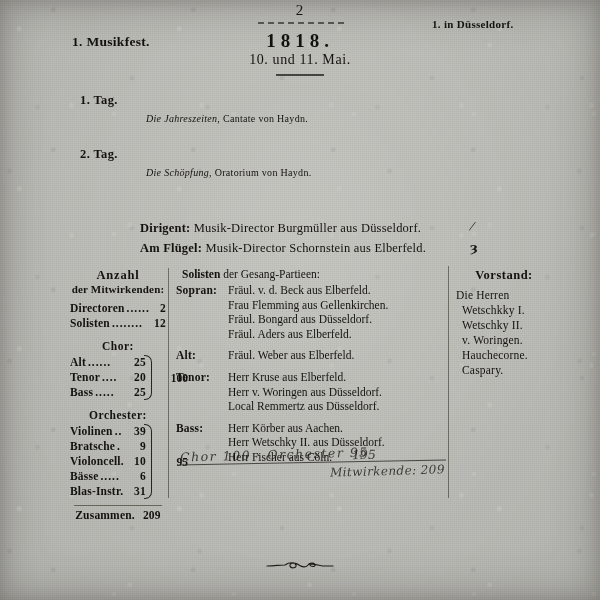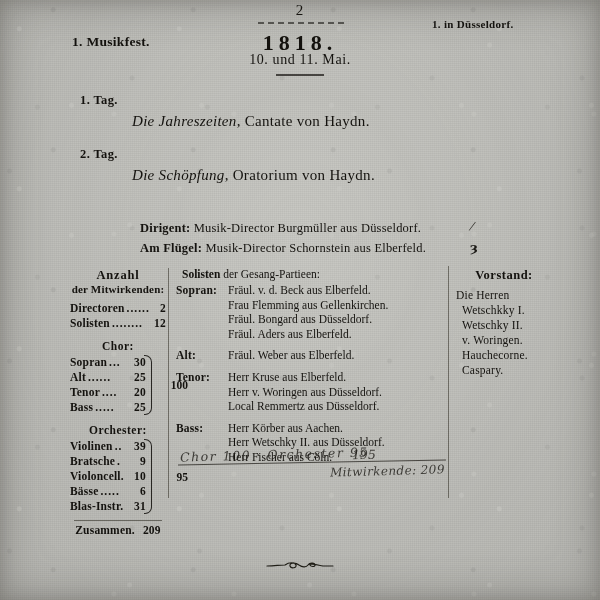--- a/index.html
+++ b/index.html
@@ -63,40 +63,40 @@
     letter-spacing: .3px;
   }
   .hdr-right {
     top: 18px; left: 432px;
     font-weight: bold; font-size: 11px;
     letter-spacing: .3px;
   }
   .year {
     top: 30px; left: 0; width: 600px;
     text-align: center;
-    font-weight: bold; font-size: 22px;
+    font-weight: bold; font-size: 19px;
     letter-spacing: 5px;
   }
   .dates {
     top: 52px; left: 0; width: 600px;
     text-align: center;
     font-size: 14px;
     letter-spacing: .6px;
   }
   .daterule {
     top: 74px; left: 276px; width: 48px; height: 0;
     border-top: 2px solid #2a2824;
     opacity: .8;
   }
 
   
   .tag { font-weight: bold; font-size: 12.5px; letter-spacing: .4px; left: 80px; }
   .tag1 { top: 93px; }
   .tag2 { top: 147px; }
-  .work { font-size: 15px; left: 132px; letter-spacing: .3px; white-space: nowrap; text-align: right; }
+  .work { font-size: 10px; left: 146px; letter-spacing: .3px; white-space: nowrap; text-align: right; }
   .work1 { top: 113px; }
   .work2 { top: 167px; }
   .work .ital { font-style: italic; }
 
   
   .credit {
     font-size: 12.5px; left: 140px; white-space: nowrap; letter-spacing: .2px;
   }
   .credit b { font-weight: bold; }
   .credit1 { top: 221px; }
@@ -238,25 +238,20 @@
     <div class="cnt-row">
       <span>Solisten</span>
       <span class="lead">........</span>
       <span>12</span>
     </div>
 
     <div class="subhead">Chor:</div>
     <div class="grouped">
       <div class="grp-rows">
         <div class="cnt-row">
-          <span>Sopran</span>
-          <span class="lead">...</span>
-          <span>30</span>
-        </div>
-        <div class="cnt-row">
           <span>Alt</span>
           <span class="lead">......</span>
           <span>25</span>
         </div>
         <div class="cnt-row">
           <span>Tenor</span>
           <span class="lead">....</span>
           <span>20</span>
         </div>
         <div class="cnt-row">

